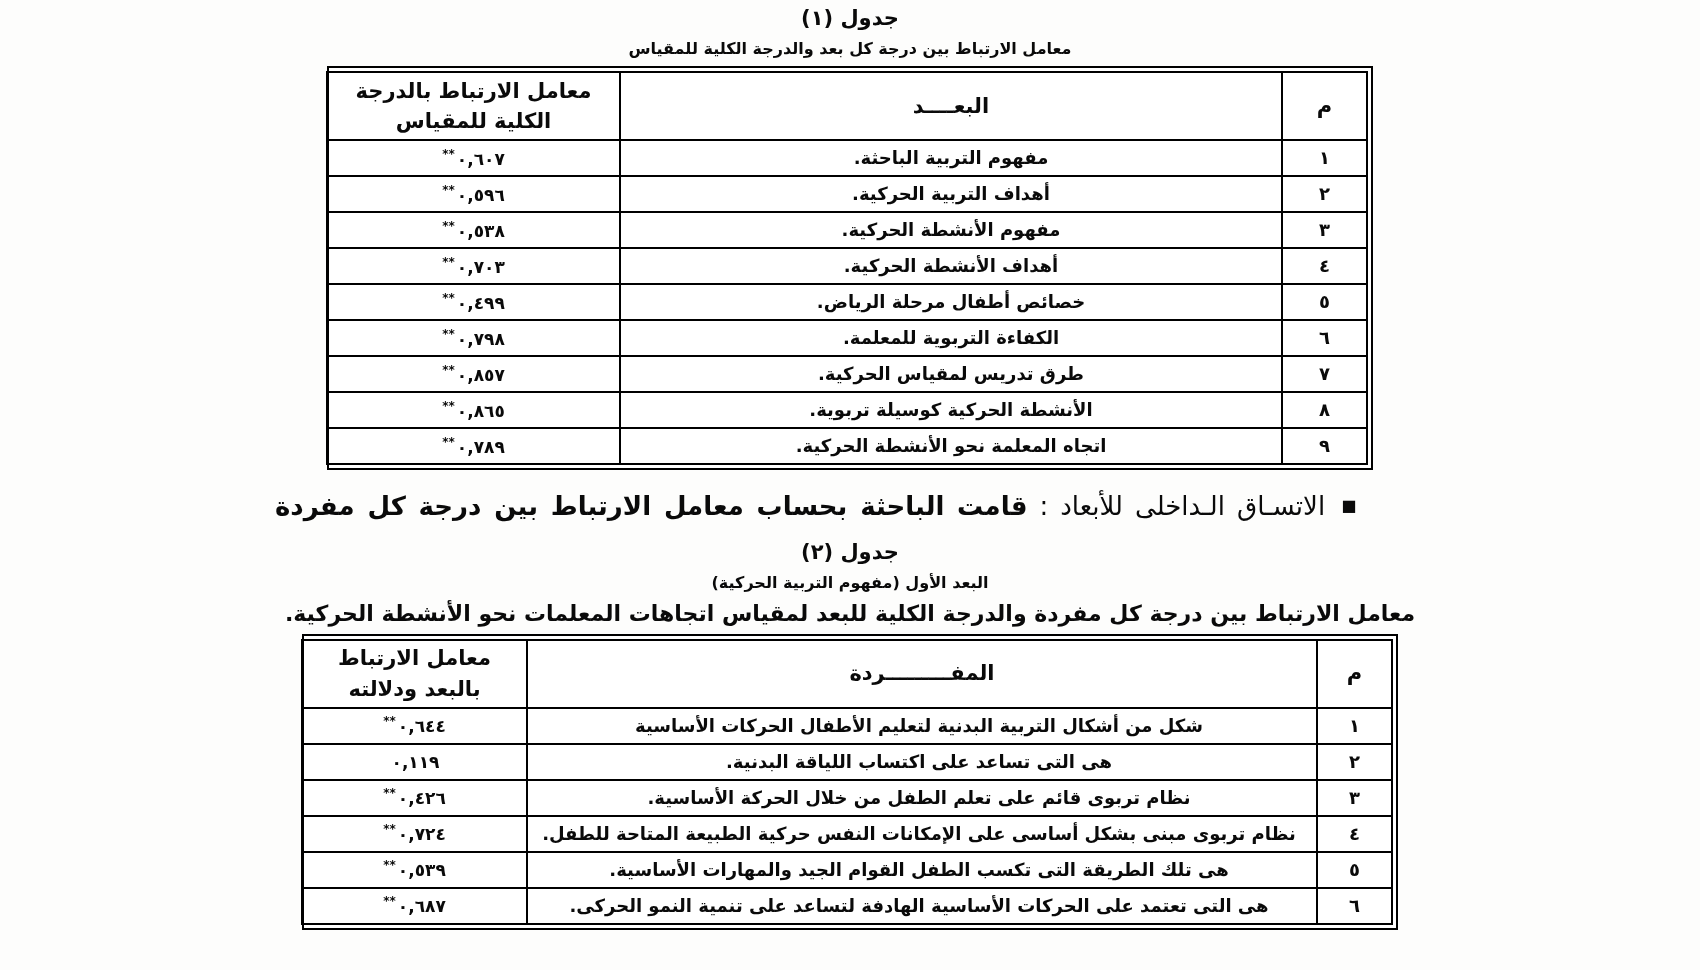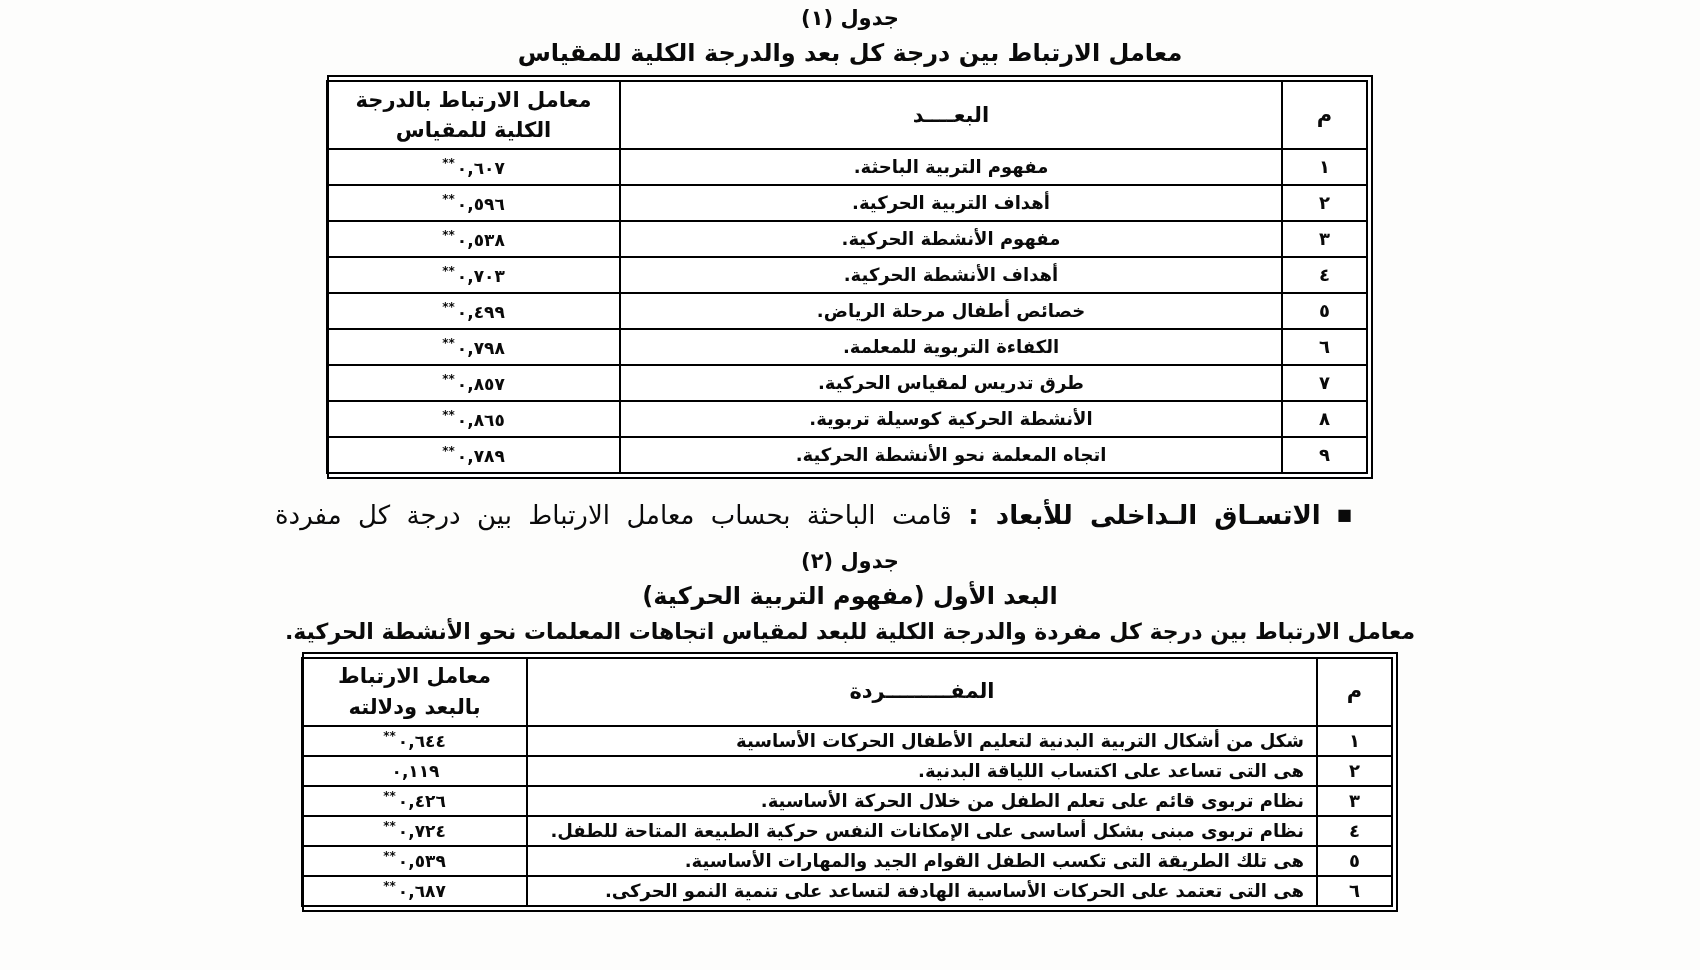--- a/index.html
+++ b/index.html
@@ -7,21 +7,21 @@
   body {
     background: #fdfdfc;
     color: #0a0a0a;
     direction: rtl;
     font-family: "DejaVu Sans", "Liberation Sans", sans-serif;
     overflow: hidden;
   }
   .page { padding-top: 6px; }
 
   .sec-title   { text-align: center; font-weight: 700; font-size: 21px; }
-  .sec-sub     { text-align: center; font-weight: 700; font-size: 24px; margin-top: 9px; }
+  .sec-sub     { text-align: center; font-weight: 700; font-size: 16px; margin-top: 9px; }
   .mt          { margin-top: 14px; }
 
   .tbl-wrap {
     margin: 8px auto 0 auto;
     border: 2px solid #000;
     padding: 3px;
     background: #fff;
   }
   .tbl-wrap.w1 { width: 1046px; }
   .tbl-wrap.w2 { width: 1096px; }
@@ -29,37 +29,37 @@
   table.tbl { border-collapse: collapse; width: 100%; table-layout: fixed; }
   .tbl th, .tbl td {
     border: 2px solid #000;
     text-align: center;
     vertical-align: middle;
     padding: 0 6px;
     overflow: hidden;
   }
   .tbl th { font-weight: 700; font-size: 21px; height: 68px; line-height: 1.45; }
   .tbl td { height: 36px; font-weight: 700; font-size: 18px; line-height: 1.2; }
-  table.t2 td { height: 30px; }
-  table.t2 td.c-item { text-align: right; padding-right: 12px; }
+  table.t2 td { height: 36px; }
+  table.t2 td.c-item { padding-right: 12px; }
 
   .c-coef { white-space: nowrap; }
   .val { font-size: 17px; }
   .sig { font-size: 12px; vertical-align: super; margin-right: 2px; letter-spacing: 1px; }
 
   .note {
     margin: 18px 340px 0 275px;
     font-size: 26px;
     line-height: 1.45;
   }
   .note-line1 { text-align: justify; text-align-last: justify; }
-  .note-lead { font-weight: 700; }
+  .note-lead { font-weight: 400; }
   .note-bullet { font-size: 16px; vertical-align: 4px; margin-left: 16px; }
   .note-line2 { margin-top: 10px; padding-right: 88px; font-weight: 400; }
-  .note-rest { font-weight: 400; }
+  .note-rest { font-weight: 700; }
 
   .t2-sub2 {
     text-align: center;
     font-weight: 700;
     font-size: 22px;
     margin-top: 9px;
   }
 </style>
 </head>
 <body>

